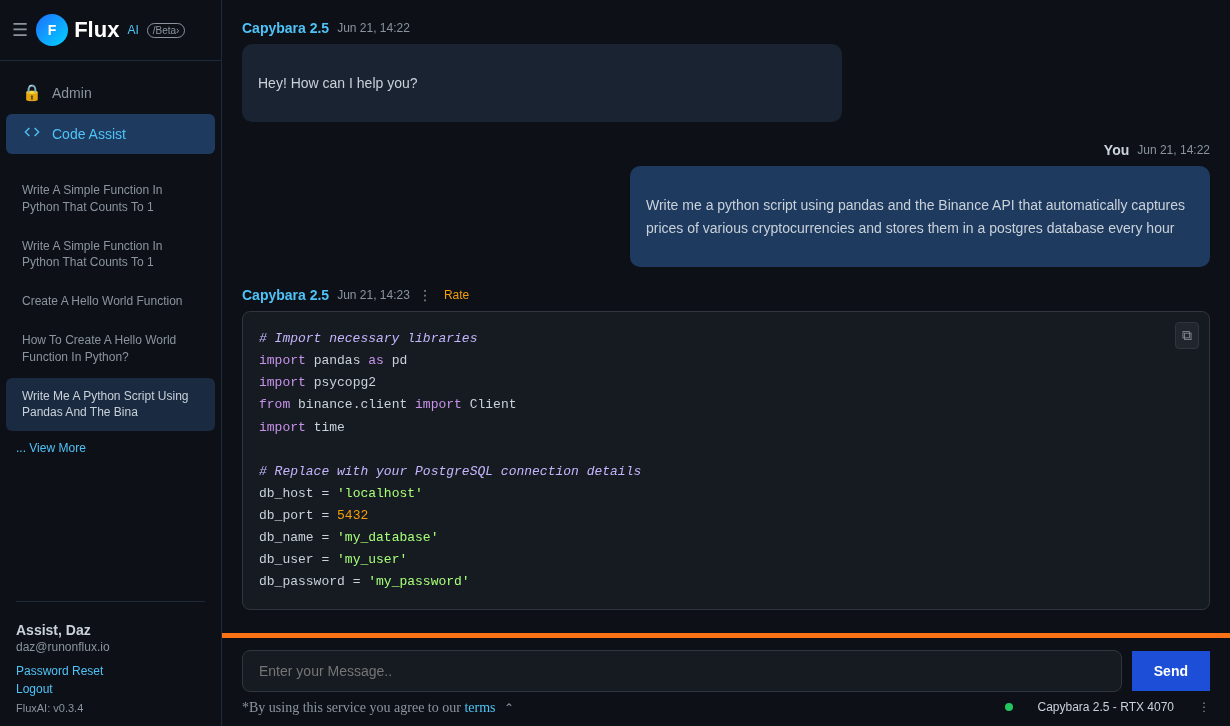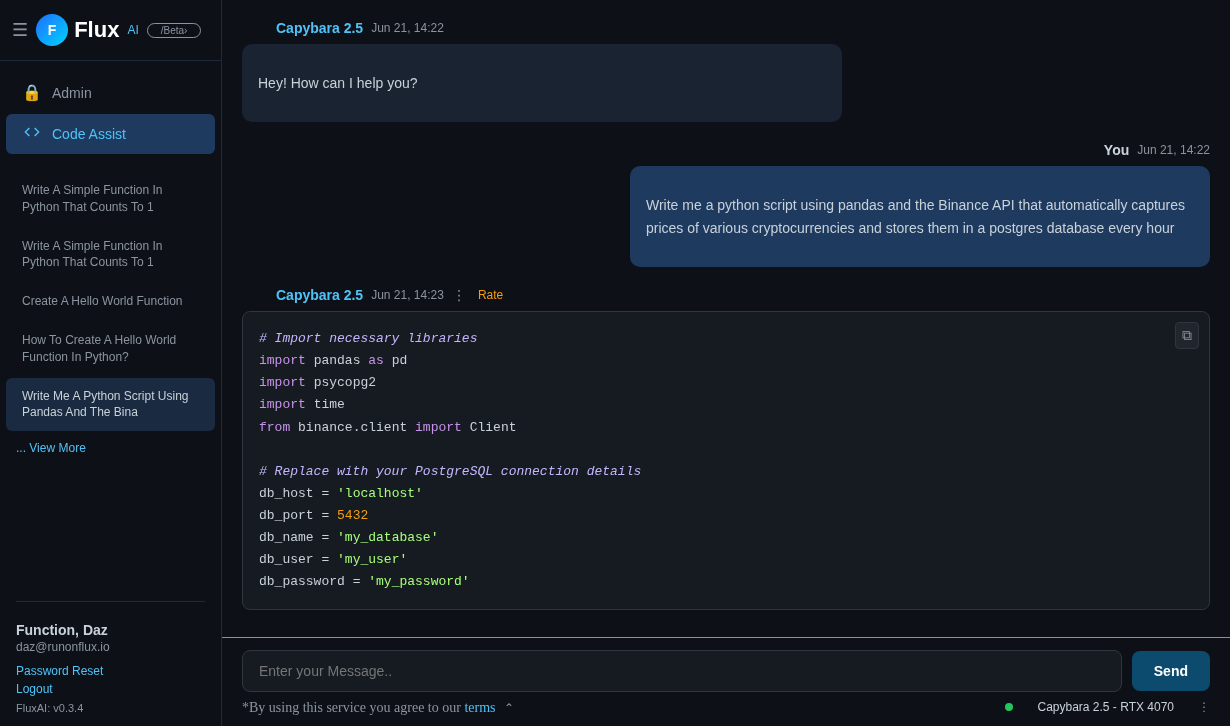--- a/index.html
+++ b/index.html
@@ -68,21 +68,21 @@
       color: #4fc3f7;
       vertical-align: super;
       margin-left: 2px;
     }
 
     .beta-tag {
       font-size: 10px;
       color: #8b949e;
       border: 1px solid #8b949e;
       border-radius: 10px;
-      padding: 1px 13px;
+      padding: 1px 5px;
       margin-left: 2px;
     }
 
     .sidebar-nav {
       padding: 10px 0;
     }
 
     .nav-item {
       display: flex;
       align-items: center;
@@ -192,21 +192,20 @@
     }
 
     .message-header.right {
       justify-content: flex-end;
     }
 
     .sender-name {
       font-weight: 600;
       font-size: 14px;
       color: #4fc3f7;
-      margin-left: 34px;
     }
 
     .sender-name.user {
       color: #c9d1d9;
     }
 
     .timestamp {
       font-size: 12px;
       color: #8b949e;
     }
@@ -274,21 +273,21 @@
     .code-module { color: #c9d1d9; }
     .code-string { color: #a8ff78; }
     .code-number { color: #f59e0b; }
     .code-from { color: #c792ea; }
     .code-import { color: #c792ea; }
     .code-var { color: #c9d1d9; }
 
     
     .input-area {
       padding: 12px 20px 8px 20px;
-      border-top: 1px solid #f97316;
+      border-top: 5px solid #f97316;
       background: #0d1117;
     }
 
     .input-row {
       display: flex;
       gap: 10px;
       align-items: center;
     }
 
     .message-input {
@@ -296,23 +295,23 @@
       background: #161b22;
       border: 1px solid #30363d;
       border-radius: 8px;
       padding: 12px 16px;
       color: #c9d1d9;
       font-size: 14px;
       outline: none;
     }
 
     .send-btn {
-      background: #0c4a6e;
+      background: #1d4ed8;
       border: none;
-      border-radius: 8px;
+      border-radius: 0;
       color: white;
       font-size: 14px;
       font-weight: 600;
       padding: 12px 22px;
       cursor: pointer;
     }
 
     .terms-bar {
       display: flex;
       align-items: center;
@@ -403,21 +402,21 @@
     <div class="conv-item">Write A Simple Function In Python That Counts To 1</div>
     <div class="conv-item">Create A Hello World Function</div>
     <div class="conv-item">How To Create A Hello World Function In Python?</div>
     <div class="conv-item active">Write Me A Python Script Using Pandas And The Bina</div>
     <div class="view-more">... View More</div>
   </div>
 
   <div class="sidebar-divider"></div>
 
   <div class="sidebar-footer">
-    <div class="welcome-text">Function, Daz</div>
+    <div class="welcome-text">Assist, Daz</div>
     <div class="email-text">daz@runonflux.io</div>
     <a class="footer-link">Password Reset</a>
     <a class="footer-link">Logout</a>
     <div class="version-text">FluxAI: v0.3.4</div>
   </div>
 </div>
 
 <div class="main">
   <div class="chat-messages">
 
@@ -446,22 +445,22 @@
         <span class="sender-name">Capybara 2.5</span>
         <span class="timestamp">Jun 21, 14:23</span>
         <span class="dots-btn">⋮</span>
         <button class="rate-btn">Rate</button>
       </div>
       <div class="code-block">
         <button class="copy-btn">⧉</button>
         <div><span class="code-comment"># Import necessary libraries</span></div>
         <div><span class="code-keyword">import</span> <span class="code-module">pandas</span> <span class="code-keyword">as</span> <span class="code-module">pd</span></div>
         <div><span class="code-keyword">import</span> <span class="code-module">psycopg2</span></div>
+        <div><span class="code-from">from</span> <span class="code-module">binance.client</span> <span class="code-import">import</span> <span class="code-module">Client</span></div>
         <div><span class="code-keyword">import</span> <span class="code-module">time</span></div>
-        <div><span class="code-from">from</span> <span class="code-module">binance.client</span> <span class="code-import">import</span> <span class="code-module">Client</span></div>
         <div>&nbsp;</div>
         <div><span class="code-comment"># Replace with your PostgreSQL connection details</span></div>
         <div><span class="code-var">db_host</span> <span class="code-var"> = </span><span class="code-string">'localhost'</span></div>
         <div><span class="code-var">db_port</span> <span class="code-var"> = </span><span class="code-number">5432</span></div>
         <div><span class="code-var">db_name</span> <span class="code-var"> = </span><span class="code-string">'my_database'</span></div>
         <div><span class="code-var">db_user</span> <span class="code-var"> = </span><span class="code-string">'my_user'</span></div>
         <div><span class="code-var">db_password</span> <span class="code-var"> = </span><span class="code-string">'my_password'</span></div>
       </div>
     </div>
 

